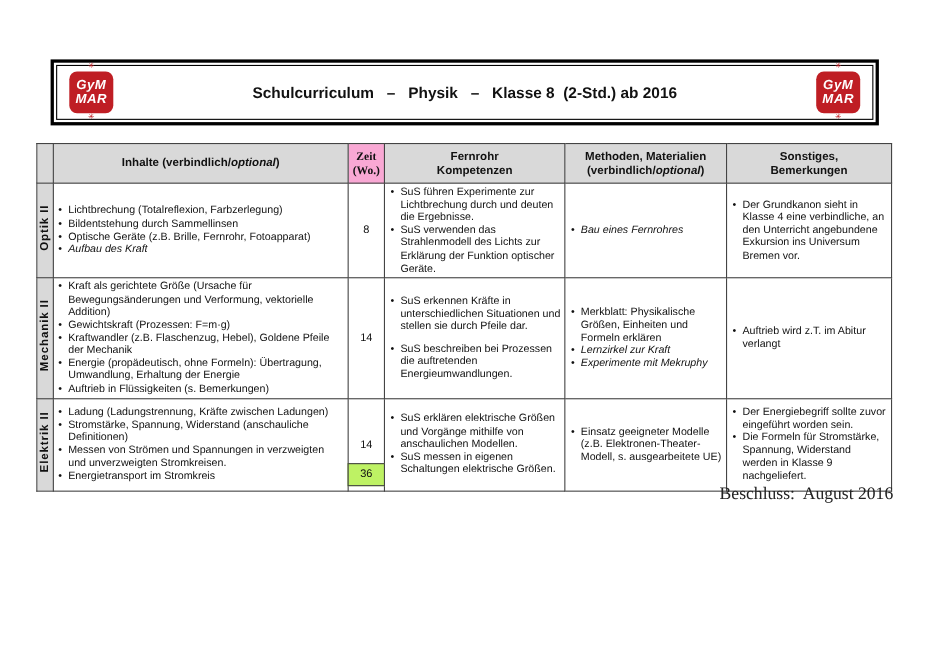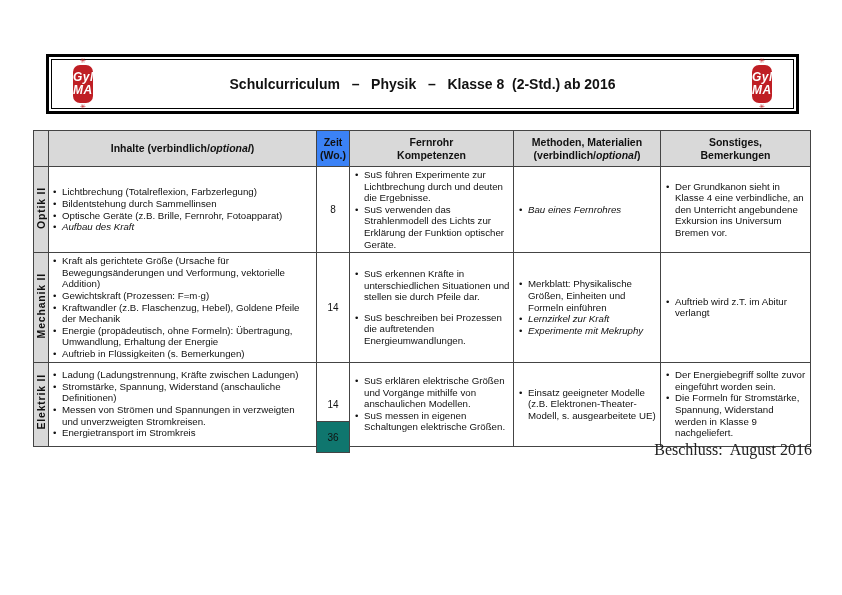--- a/index.html
+++ b/index.html
@@ -20,61 +20,61 @@
     justify-content:center;align-items:center;
   }
   .title-line1{font-size:14px;font-weight:bold;white-space:pre;line-height:17px;}
   .title-line2{font-size:13.5px;font-weight:bold;white-space:pre;line-height:16px;}
 
   .logo{position:absolute;top:50%;transform:translateY(-50%);width:48px;text-align:center;}
   .logo.left{left:10px;}
   .logo.right{right:10px;}
   .logo .glyph{color:#bf1e24;font-size:7px;line-height:6px;height:6px;}
   .logo .badge{
-    width:20px;height:38px;margin:1px auto;background:#bf1e24;border-radius:7px;
+    width:40px;height:38px;margin:1px auto;background:#bf1e24;border-radius:7px;
     color:#fff;font-weight:bold;font-style:italic;font-size:12px;line-height:13px;
-    display:flex;flex-direction:column;justify-content:center;
+    display:flex;flex-direction:column;justify-content:center;align-items:center;
     letter-spacing:0.5px;
   }
 
   
   table.curr{
     position:absolute;left:33px;top:130px;width:777px;
     border-collapse:collapse;table-layout:fixed;
   }
   table.curr th, table.curr td{
     border:1px solid #444;box-sizing:border-box;vertical-align:middle;padding:0;
   }
   thead th{
     background:#d9d9d9;font-size:10.5px;font-weight:bold;height:36px;
     text-align:center;line-height:13px;padding:2px;
   }
-  thead th.zeit-h{background:#3b82f6;}
+  thead th.zeit-h{background:#f9a8d4;font-family:Liberation Serif, serif;}
   .labelcell{background:#d9d9d9;text-align:center;vertical-align:middle;}
   .rot{
     display:inline-block;writing-mode:vertical-rl;transform:rotate(180deg);
     font-weight:bold;font-size:10.5px;letter-spacing:0.8px;line-height:13px;white-space:nowrap;
   }
   .zeitcell{text-align:center;font-size:10px;}
   td ul{list-style:none;margin:0;padding:2px 3px 2px 4px;}
   td li{display:flex;font-size:9.7px;line-height:11.6px;}
   td ul.gap li + li{margin-top:9px;}
   .blt{width:9px;flex:none;}
   .txt{flex:1;}
   .r0 td{height:74px;}
   .r1 td{height:98px;}
   .r2 td{height:84px;}
   .cell-kompetenzen ul{padding-left:5px;}
   .cell-methoden ul{padding-left:5px;}
   .cell-sonstiges ul{padding-left:5px;}
 
   
   .total-cell{
-    position:absolute;left:316px;top:421px;width:34px;height:32px;
-    border:1px solid #444;box-sizing:border-box;background:#0f766e;
+    position:absolute;left:316px;top:421px;width:34px;height:21px;
+    border:1px solid #444;box-sizing:border-box;background:#bef264;
     display:flex;align-items:center;justify-content:center;font-size:10px;
   }
 
   .footer-note{
     position:absolute;top:441px;right:30px;
     font-family:"Liberation Serif", serif;font-size:16px;white-space:pre;color:#222;
   }
 </style>
 </head>
 <body>
@@ -223,21 +223,21 @@
             <li>
               <span class="blt">•</span>
               <span class="txt">SuS beschreiben bei Prozessen die auftretenden Energieumwandlungen.</span>
             </li>
           </ul>
         </td>
         <td class="cell-methoden">
           <ul>
             <li>
               <span class="blt">•</span>
-              <span class="txt">Merkblatt: Physikalische Größen, Einheiten und Formeln einführen</span>
+              <span class="txt">Merkblatt: Physikalische Größen, Einheiten und Formeln erklären</span>
             </li>
             <li>
               <span class="blt">•</span>
               <span class="txt it">Lernzirkel zur Kraft</span>
             </li>
             <li>
               <span class="blt">•</span>
               <span class="txt it">Experimente mit Mekruphy</span>
             </li>
           </ul>

